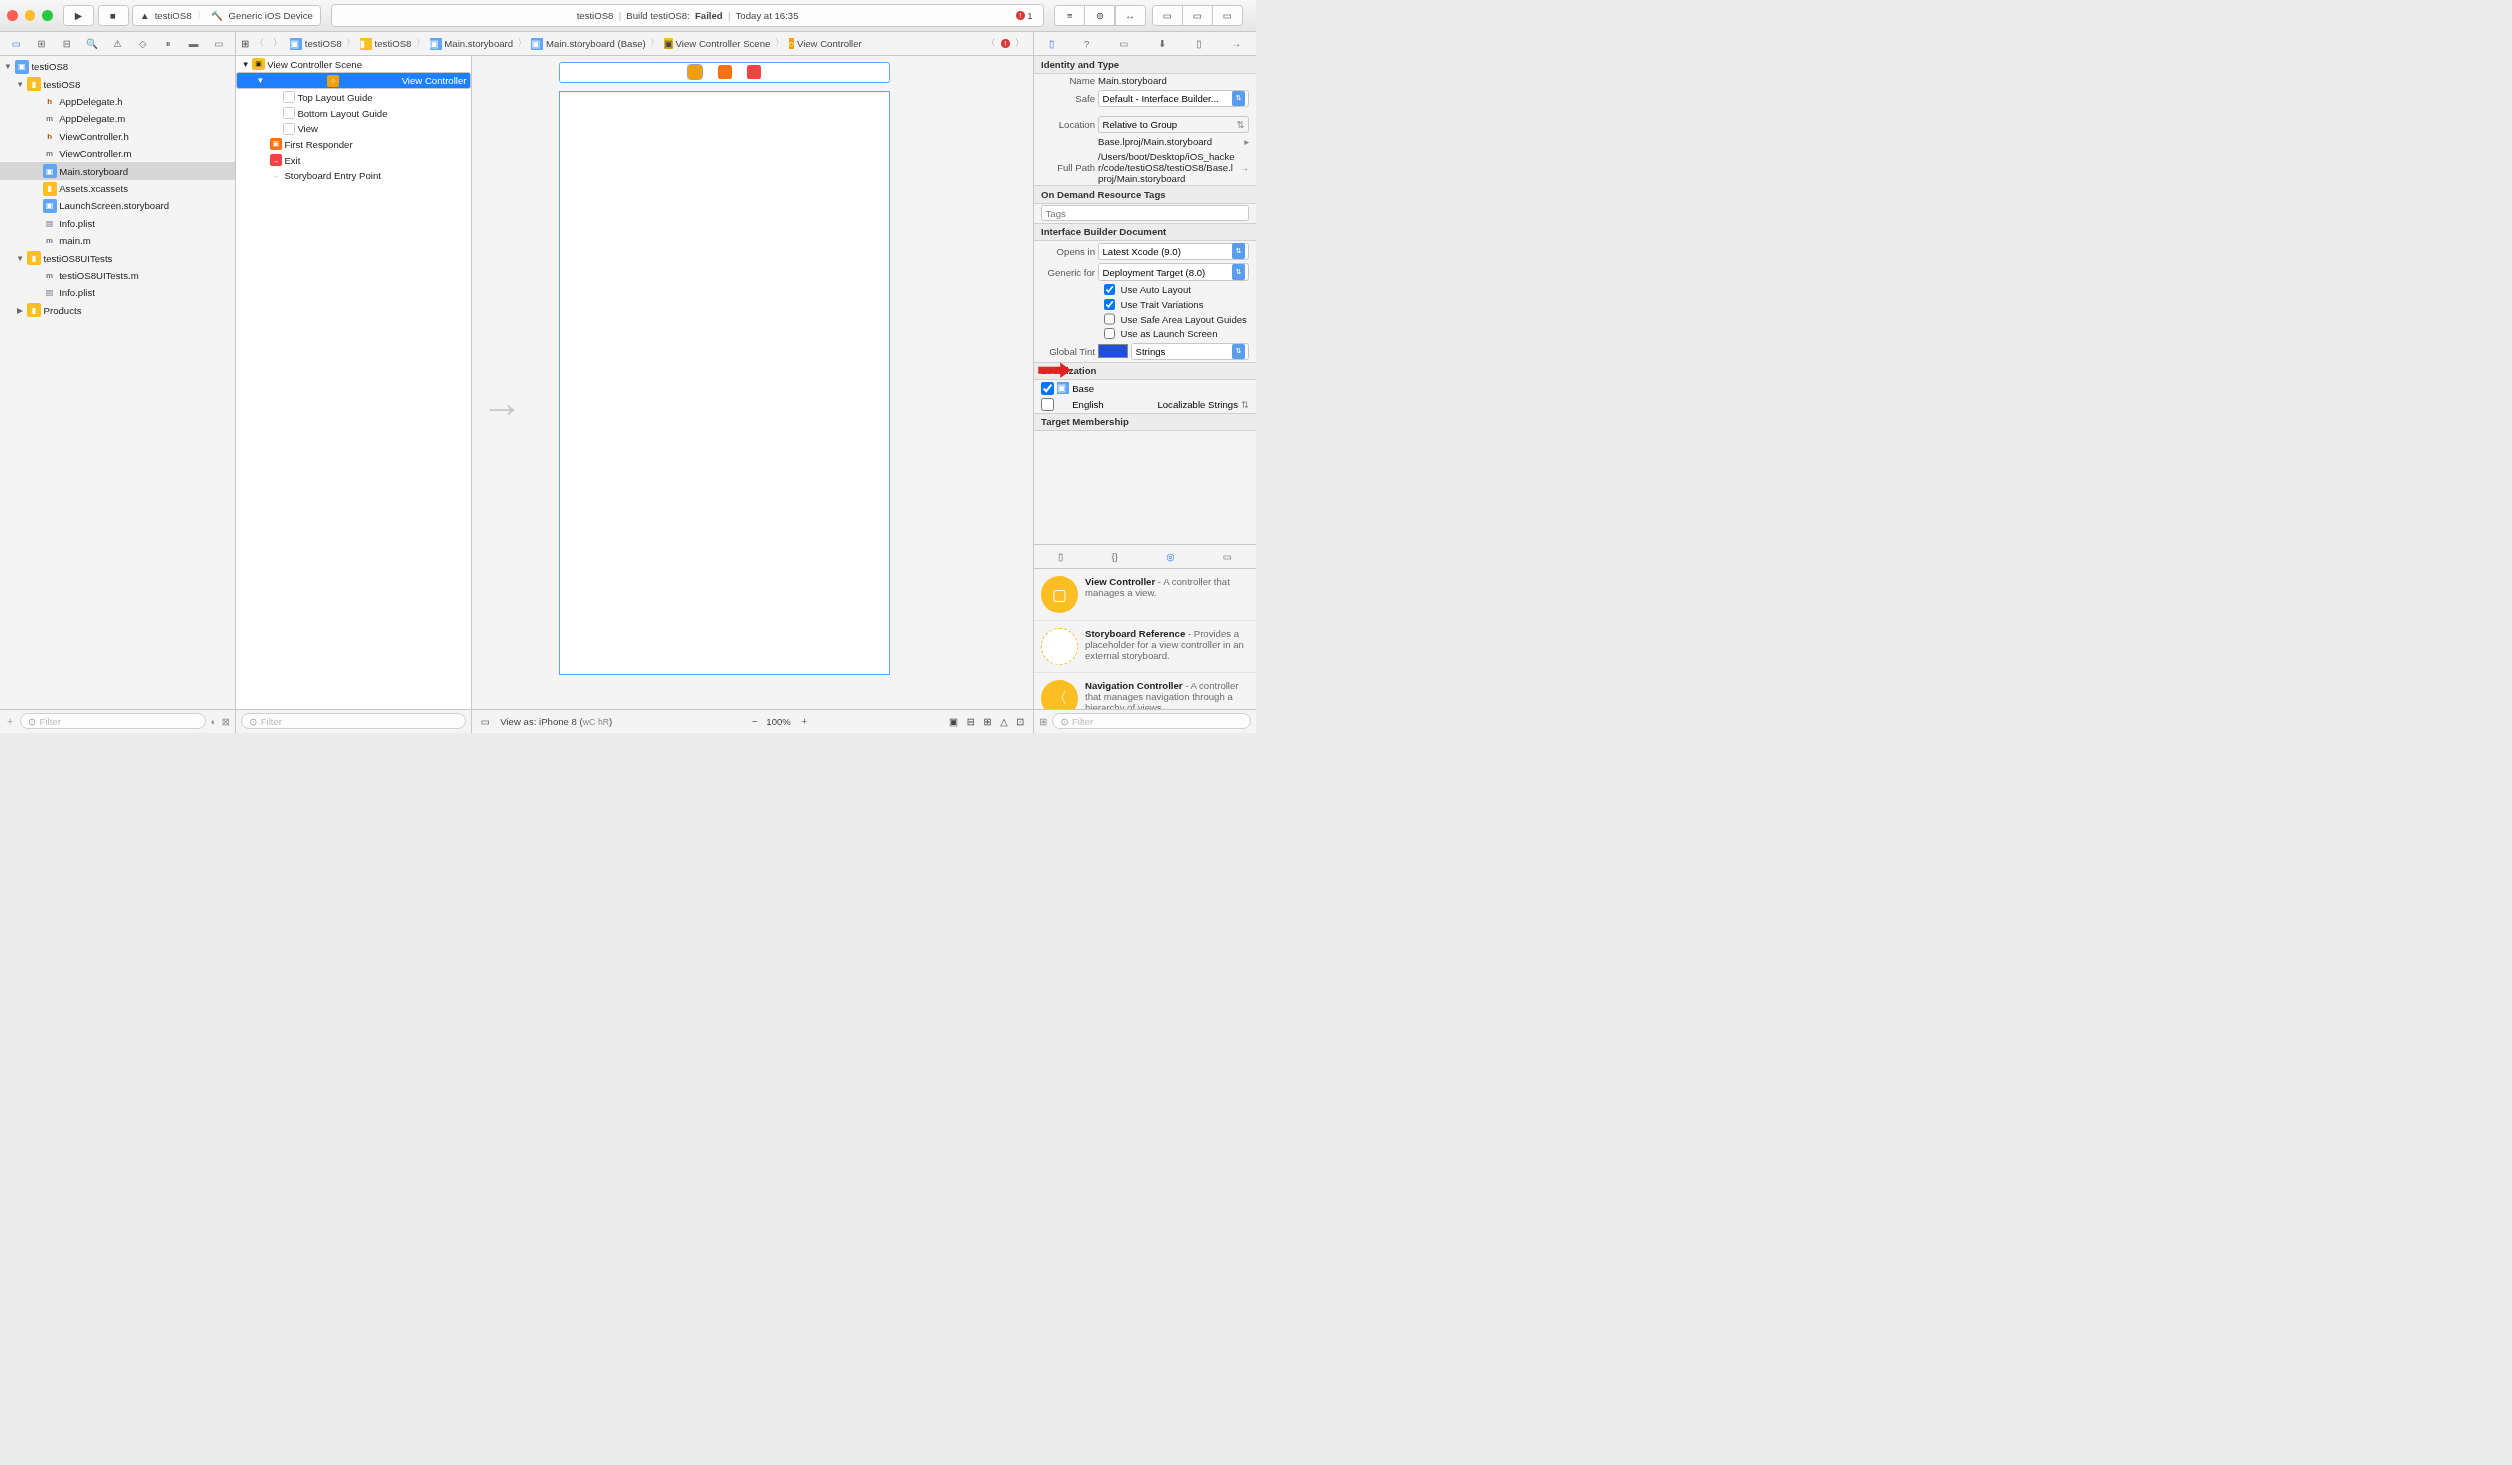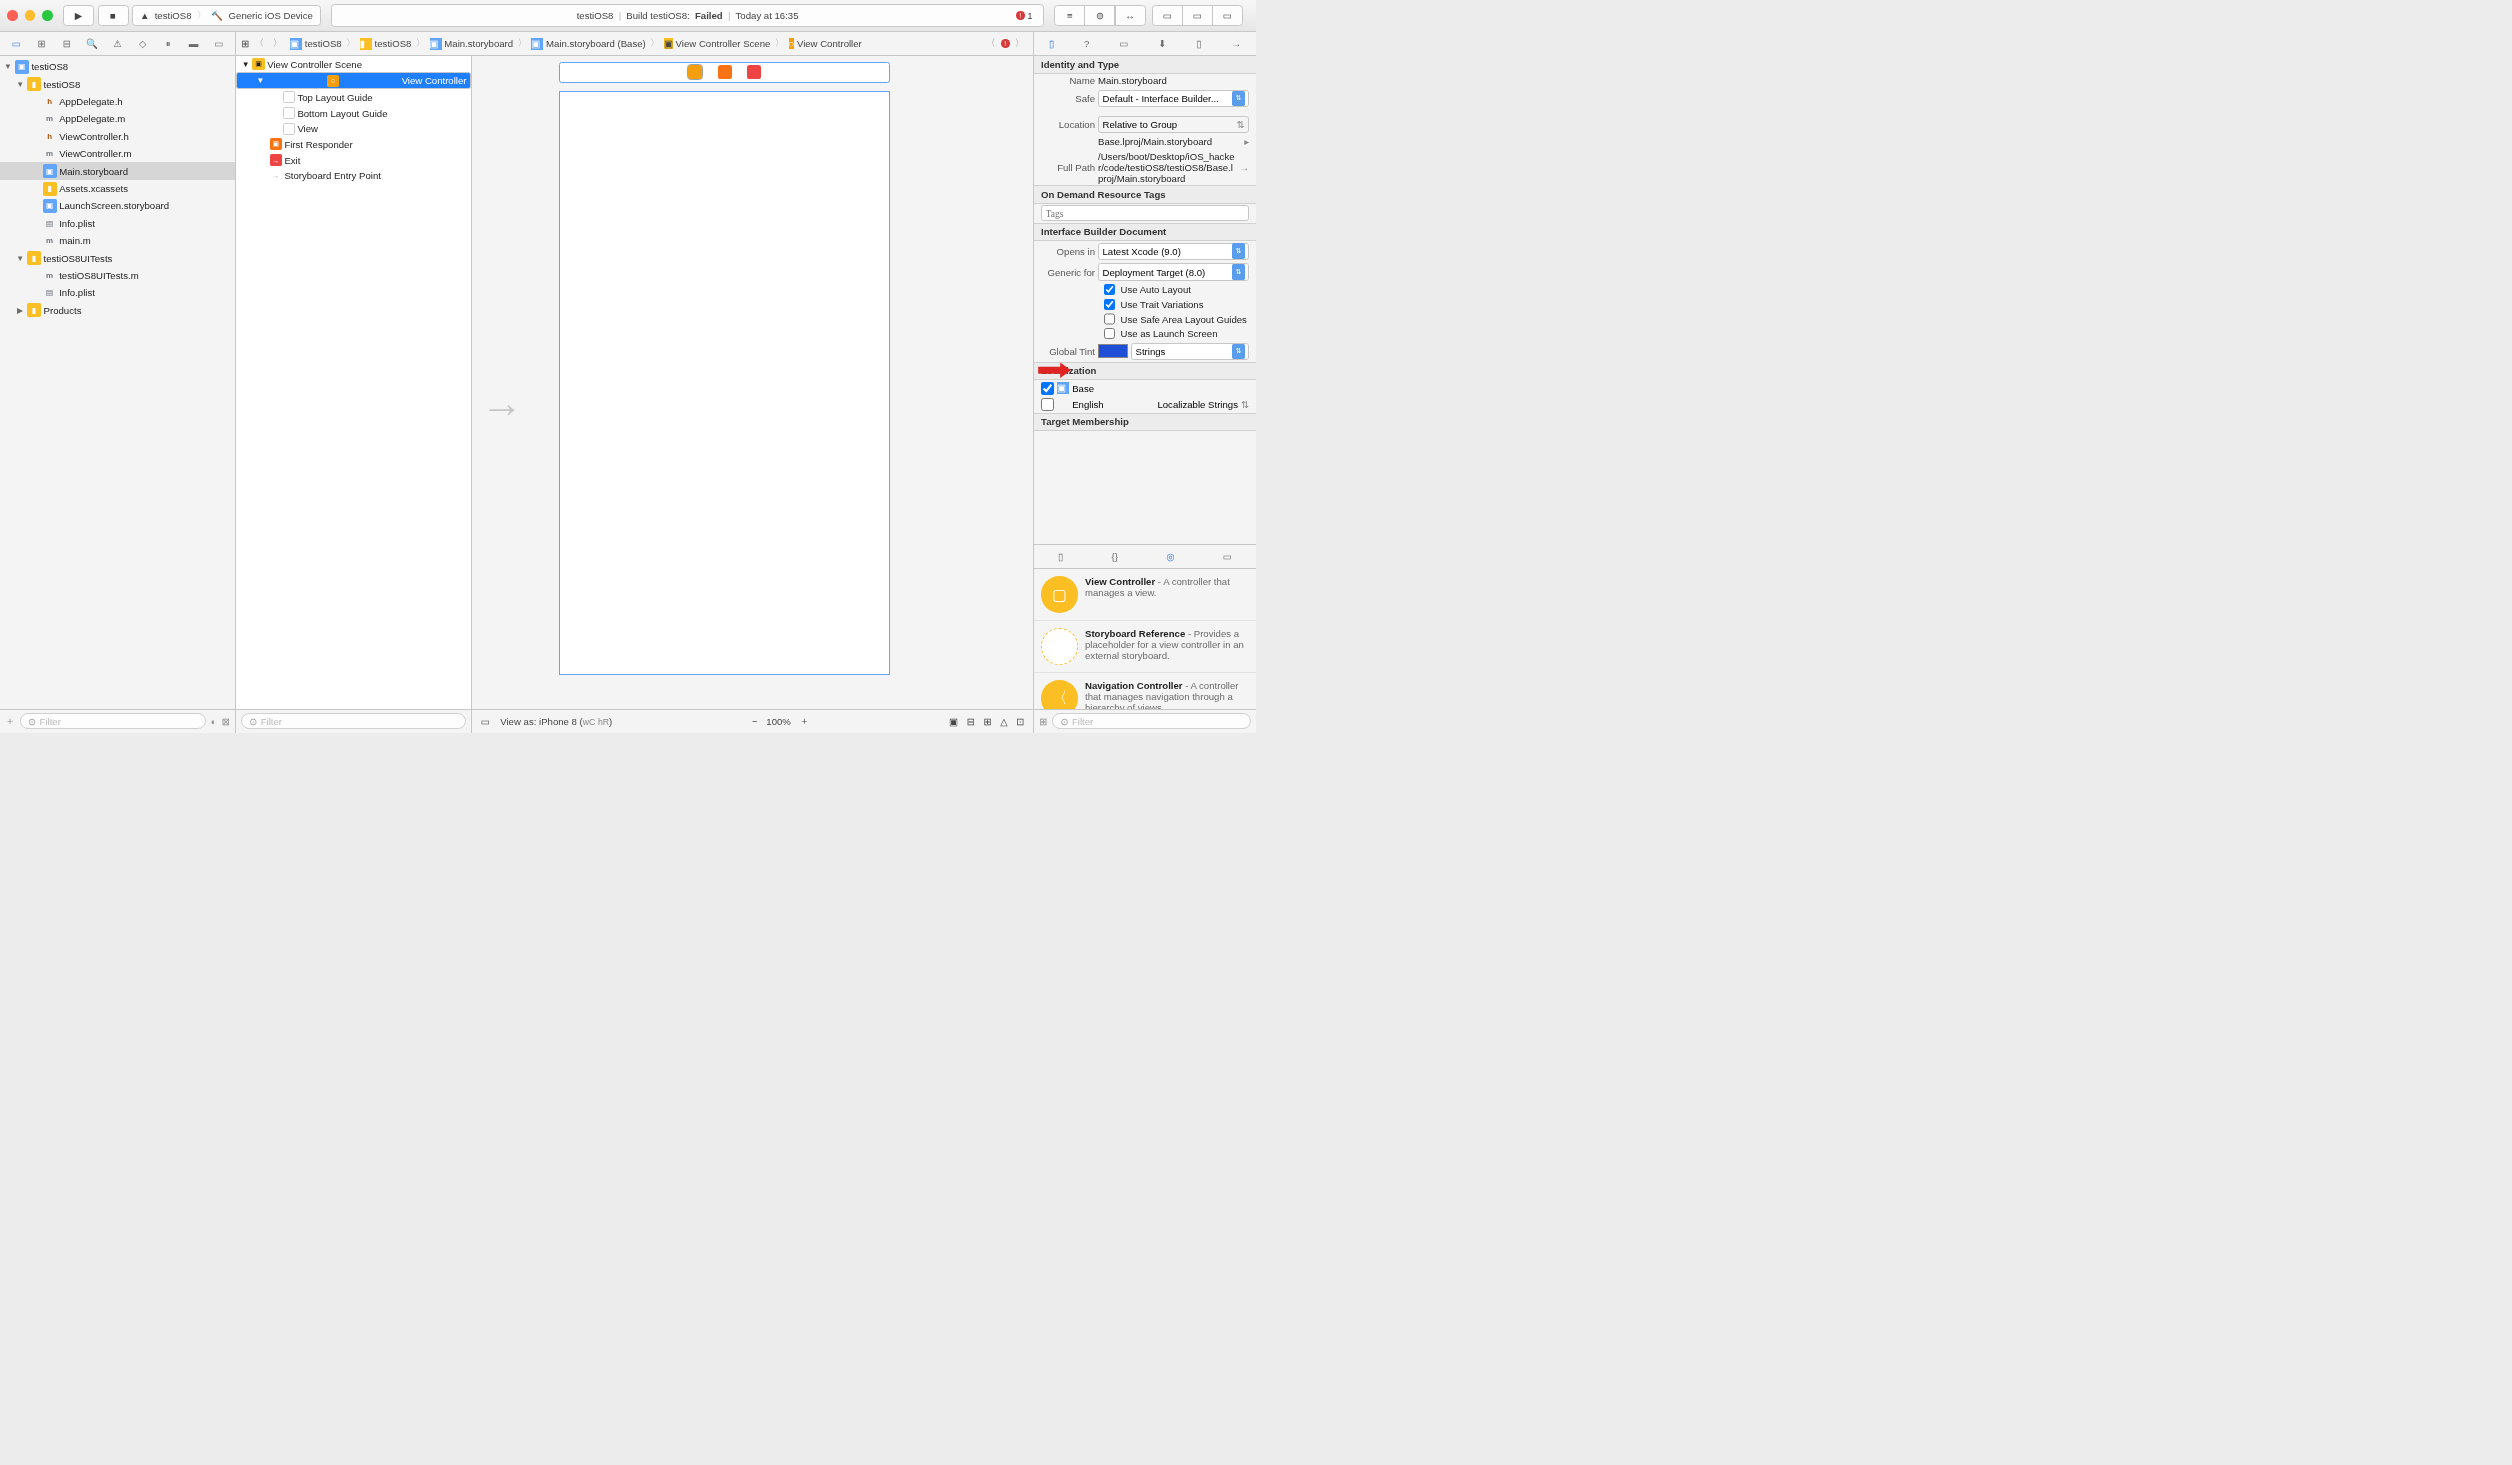--- a/index.html
+++ b/index.html
@@ -72,21 +72,21 @@
 
 .inspector { width: 223px; background: #f4f4f4; border-left: 0.9px solid #c7c7c7; display: flex; flex-direction: column; }
 .insp-tabs { height: 24.4px; border-bottom: 0.9px solid #c7c7c7; display: flex; align-items: center; justify-content: space-around; }
 .insp-tab { color: #6b6b6b; } .insp-tab.active { color: #3478f6; }
 .insp-body { flex: 1; overflow: auto; }
 .section-h { background: #ececec; border-top: 0.9px solid #d0d0d0; border-bottom: 0.9px solid #d0d0d0; padding: 2.6px 7px; font-weight: 600; color: #333; }
 .section-h:first-child { border-top: none; }
 .field { display: flex; align-items: center; padding: 1.7px 7px; gap: 3px; }
 .field label { width: 54px; text-align: right; color: #555; }
 .field .val { flex: 1; color: #222; }
-.field input[type=text] { flex: 1; border: 0.9px solid #c7c7c7; border-radius: 2.6px; height: 15.7px; padding: 0 3.5px; background: #fff; font-family: Liberation Serif, serif; }
+.field input[type=text] { flex: 1; border: 0.9px solid #c7c7c7; border-radius: 2.6px; height: 15.7px; padding: 0 3.5px; background: #fff; }
 .sel { flex: 1; border: 0.9px solid #c7c7c7; border-radius: 2.6px; height: 17.4px; padding: 0 3.5px; background: #fff; display: flex; align-items: center; justify-content: space-between; }
 .sel .ar { width: 12.2px; height: 15.7px; background: #5a9ded; border-radius: 1.7px; color: #fff; font-size: 7px; display: flex; align-items: center; justify-content: center; }
 .chk { display: flex; align-items: center; padding: 1.7px 7px 1.7px 70px; gap: 5.2px; color: #222; }
 .chk input { width: 11.3px; height: 11.3px; }
 .arrow-annot { position: absolute; color: #e02424; font-size: 31px; transform: scaleX(1.4); }
 .tint-sw { width: 30px; height: 14px; background: #1e4fd6; border: 0.9px solid #888; }
 .lib-tabs { height: 24.4px; border-top: 0.9px solid #c7c7c7; border-bottom: 0.9px solid #c7c7c7; display: flex; align-items: center; justify-content: space-around; background: #f4f4f4; }
 .lib { overflow: auto; }
 .lib-item { display: flex; gap: 7px; padding: 7px; border-bottom: 0.9px solid #e3e3e3; }
 .lib-icon { width: 37px; height: 37px; border-radius: 18.3px; background: #fbbf24; flex-shrink: 0; display: flex; align-items: center; justify-content: center; color: #fff; font-size: 15.7px; }

